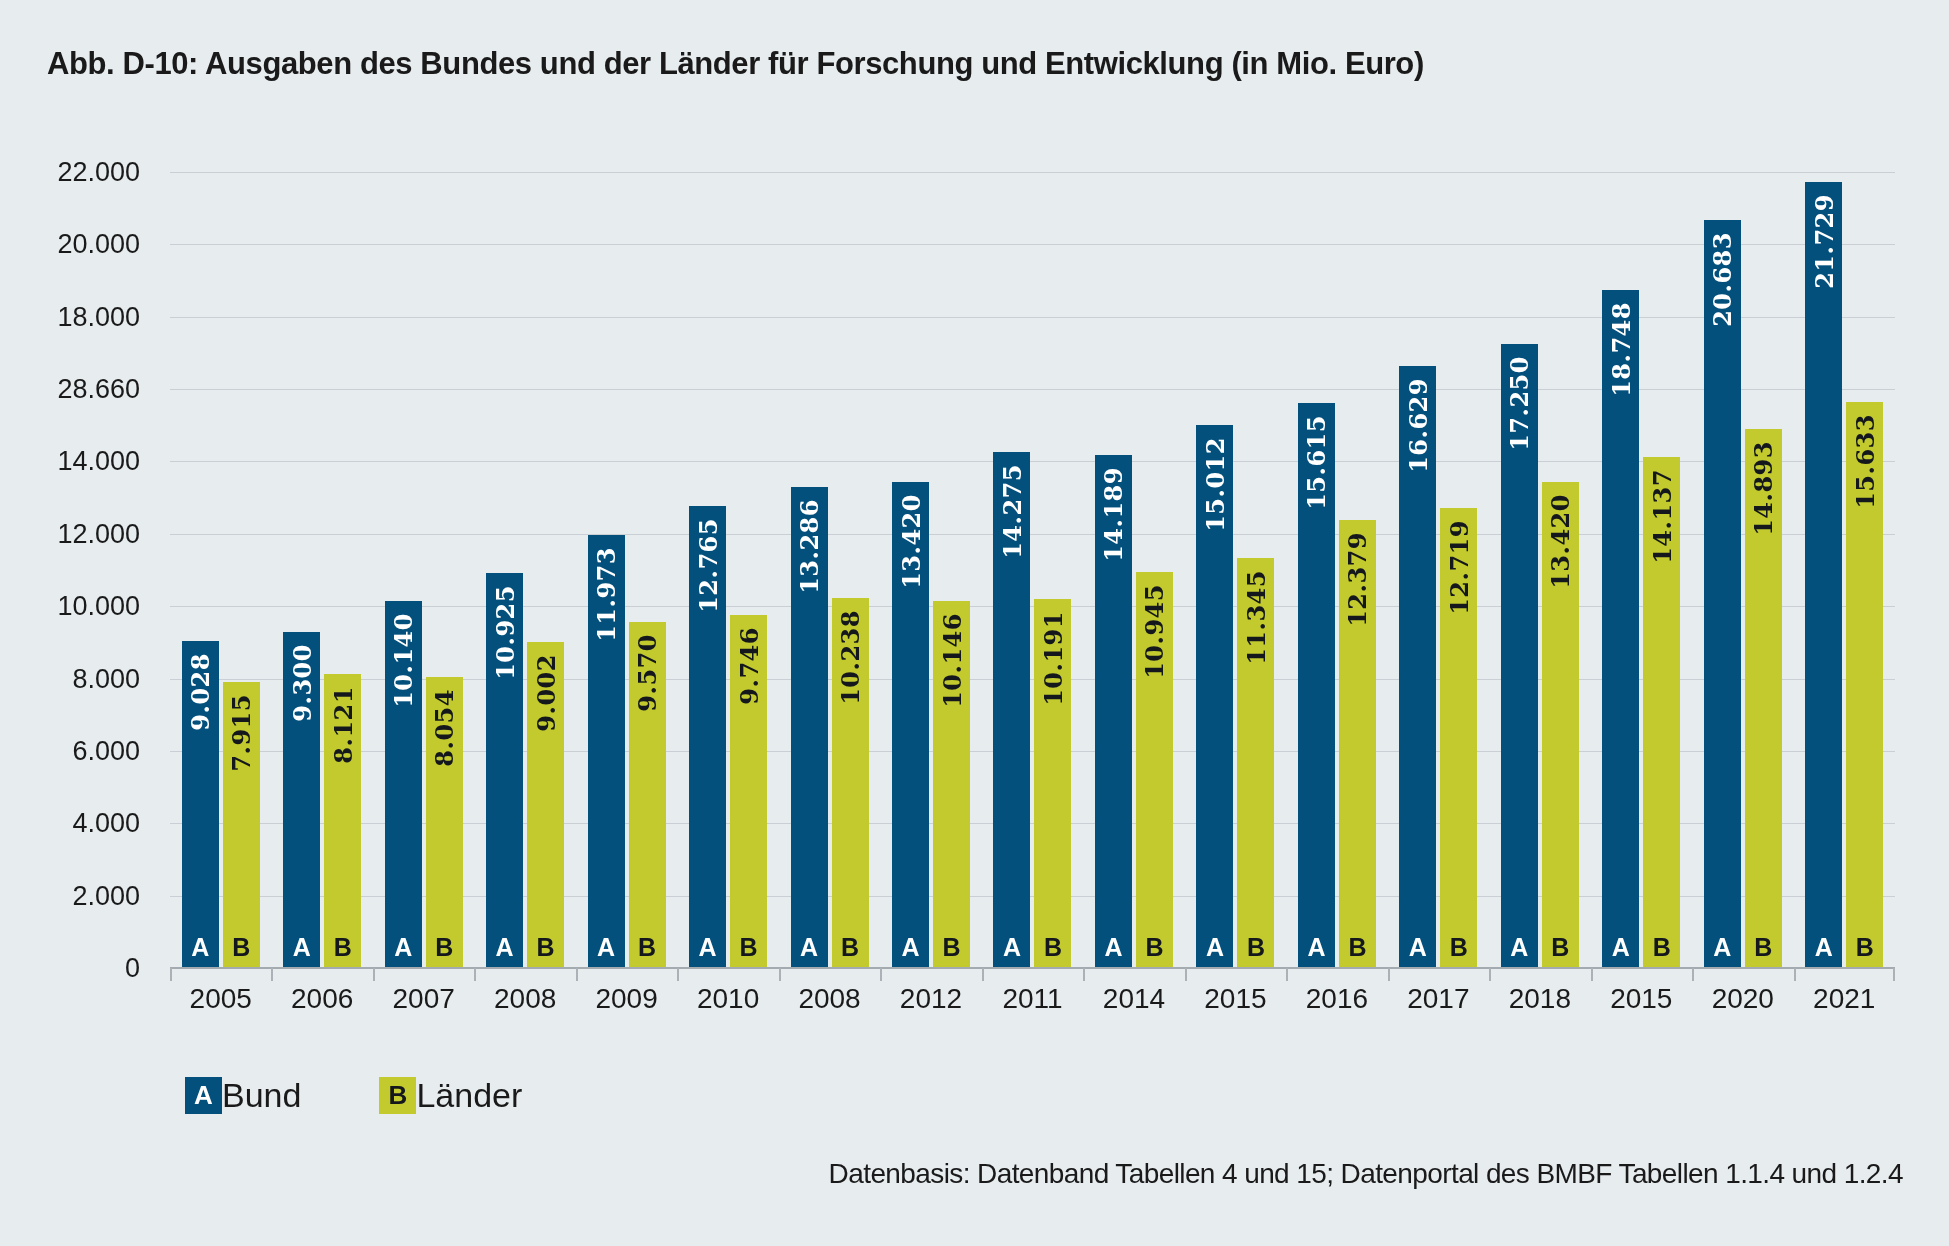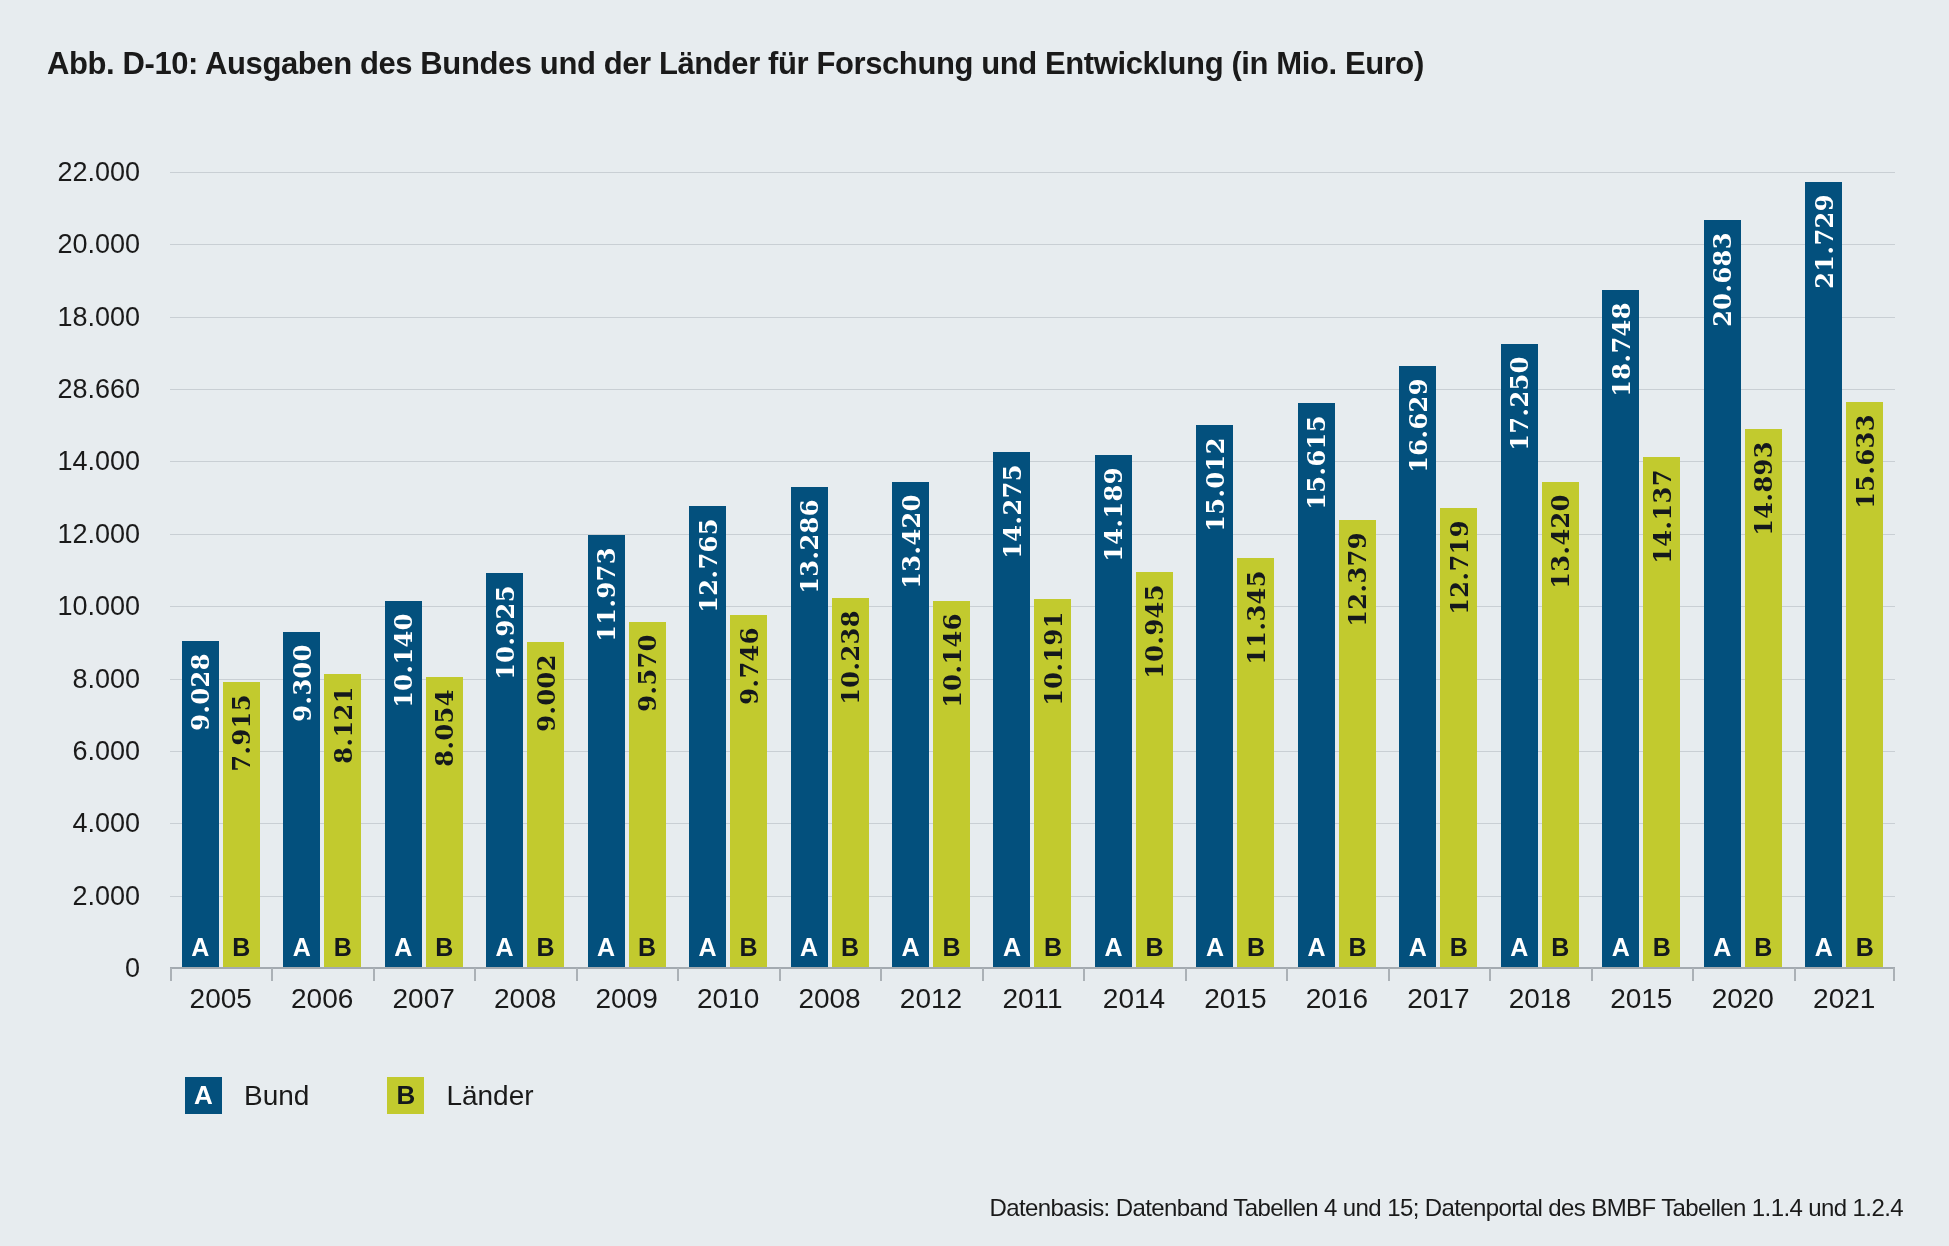--- a/index.html
+++ b/index.html
@@ -40,24 +40,24 @@
   .bar-a .value-label,.bar-a .bar-letter{color:#ffffff;}
   .bar-b .value-label,.bar-b .bar-letter{color:#14181c;}
   .legend{position:absolute;left:185px;top:1077px;display:flex;gap:78px;}
   .legend-item{display:flex;align-items:center;}
   .legend-swatch{
     width:37px;height:37px;display:inline-block;text-align:center;
     font-size:26px;font-weight:bold;line-height:37px;
   }
   .legend-swatch.sw-a{color:#ffffff;}
   .legend-swatch.sw-b{color:#14181c;}
-  .legend-label{margin-left:22px;font-size:28px;line-height:37px;}
+  .legend-label{font-size:34px;line-height:37px;}
   .footer{
     position:absolute;right:46px;top:1158px;
-    font-size:24px;letter-spacing:-0.6px;white-space:nowrap;text-align:left;margin-top:36px;
+    font-size:28px;letter-spacing:-0.6px;white-space:nowrap;text-align:left;
   }
 </style>
 </head>
 <body>
 
 <div>
 
   <h1 class="title">Abb. D-10: Ausgaben des Bundes und der Länder für Forschung und Entwicklung (in Mio. Euro)</h1>
 
   <div class="plot">

